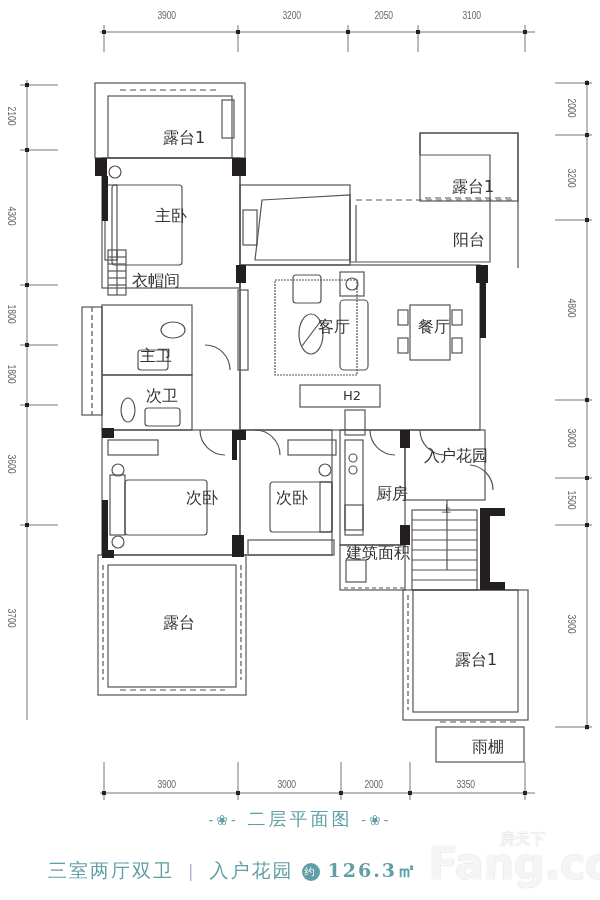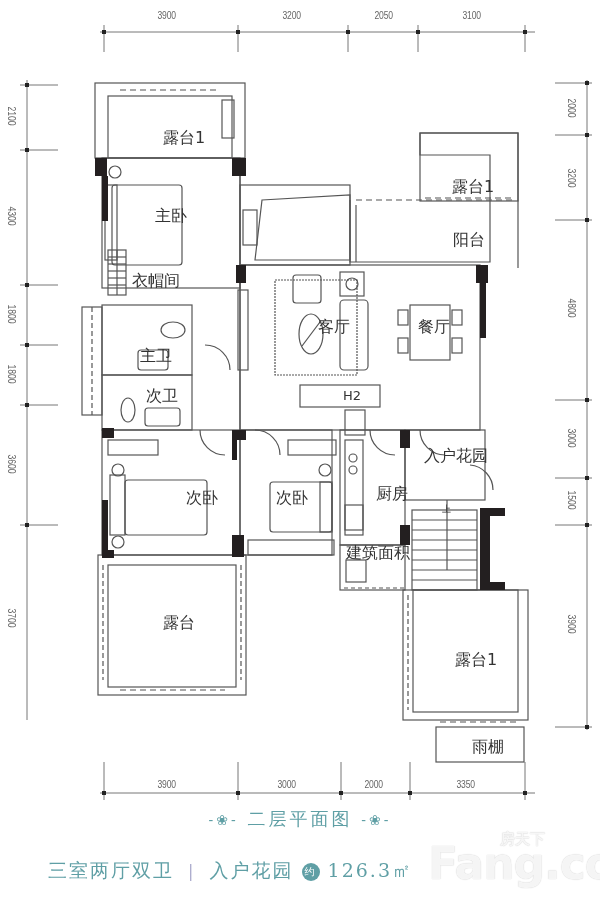--- a/index.html
+++ b/index.html
@@ -256,17 +256,17 @@
 <div class="title t1">
   <span style="font-size:14px;">-❀-</span>
   <span>二层平面图</span>
   <span style="font-size:14px;">-❀-</span>
 </div>
 <div class="title t2">
   <span>三室两厅双卫</span>
   <span style="color:#aac; font-size:16px; margin:0 6px;">|</span>
   <span>入户花园</span>
   <span style="display:inline-block;width:18px;height:18px;border-radius:50%;background:#5f9fa5;color:#fff;font-size:10px;line-height:18px;text-align:center;vertical-align:middle;">约</span>
-  <span style="font-weight:normal;">126.3㎡</span>
+  <span style="font-weight:bold;">126.3㎡</span>
 </div>
 
 <div class="wm" style="left:428px;top:838px;font-size:44px;letter-spacing:-1px;">Fang.com</div>
 <div class="wm" style="left:500px;top:830px;font-size:15px;">房天下</div>
 
 </body></html>

